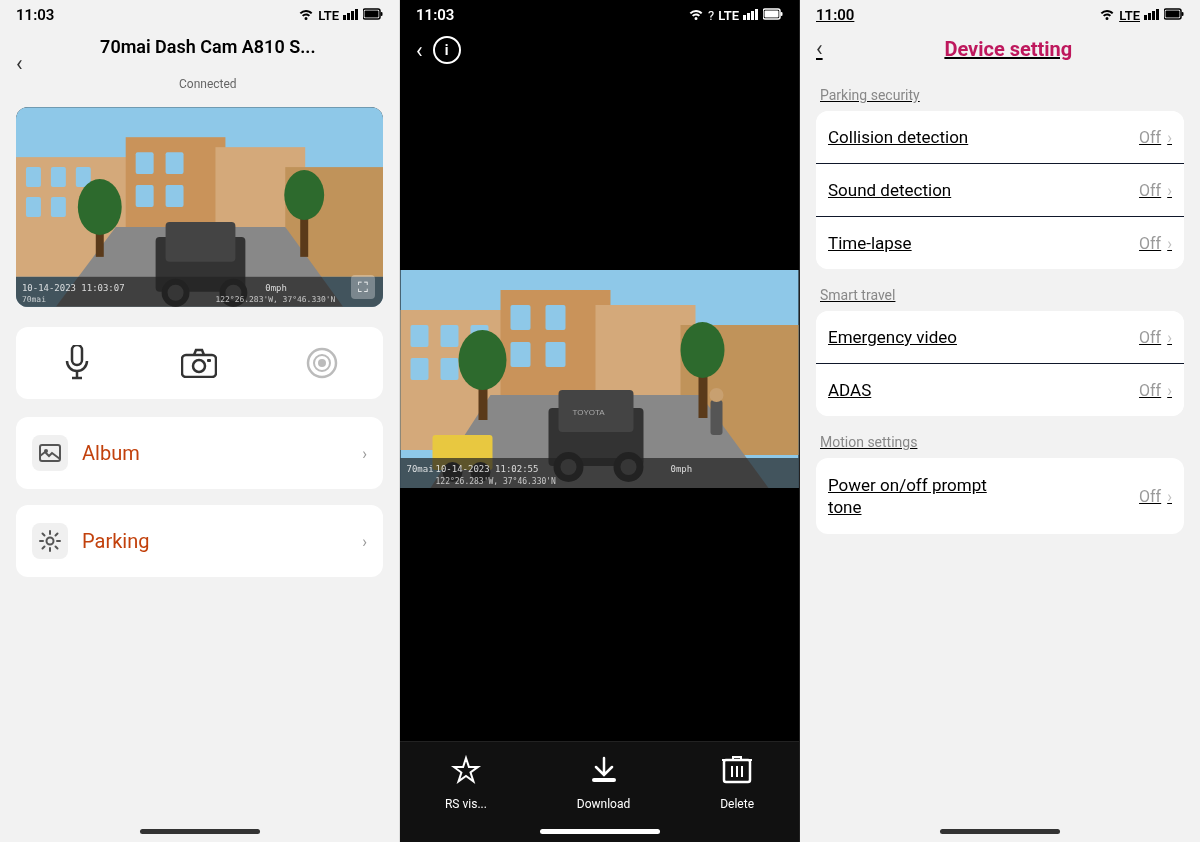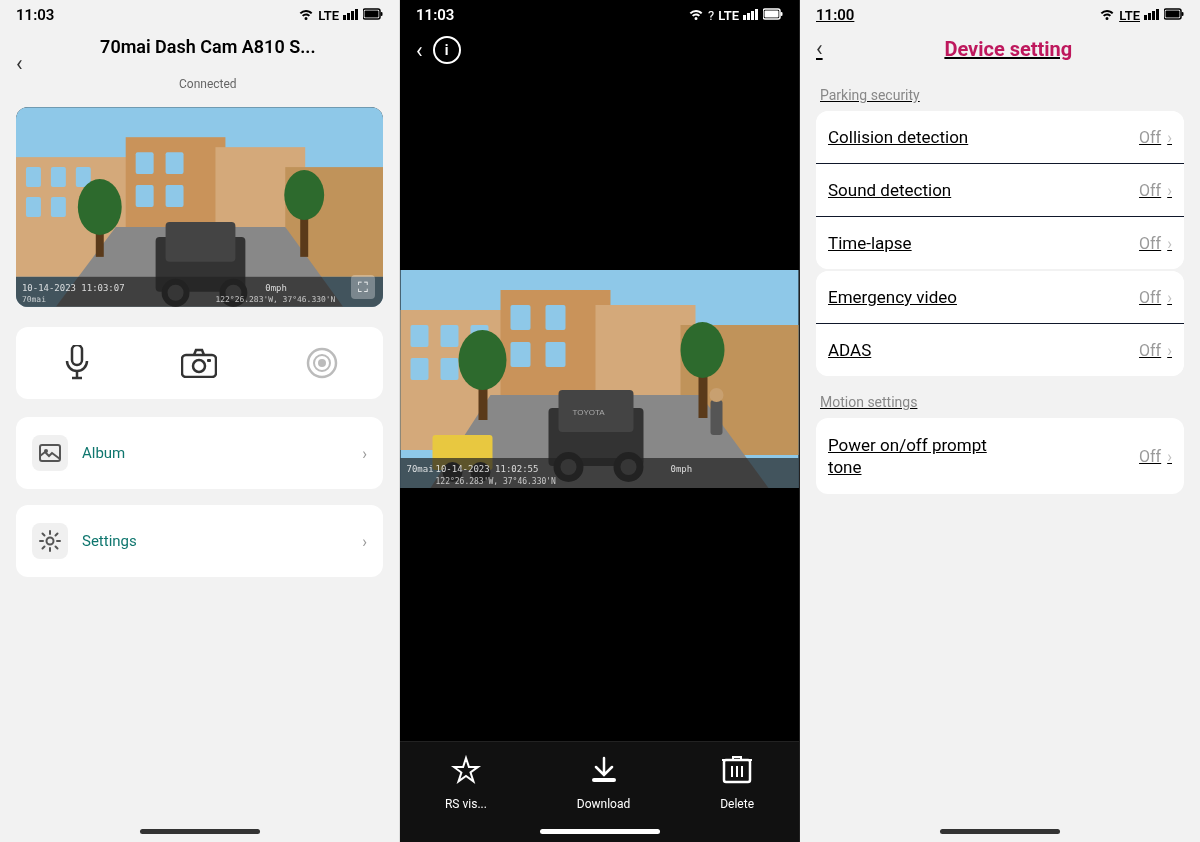--- a/index.html
+++ b/index.html
@@ -145,22 +145,22 @@
       background: #f0f0f0;
       display: flex;
       align-items: center;
       justify-content: center;
       font-size: 20px;
       margin-right: 14px;
       color: #555;
     }
     .menu-item .menu-label {
       flex: 1;
-      font-size: 15px;
-      color: #0f766e;
+      font-size: 20px;
+      color: #c2410c;
     }
     .menu-item .chevron {
       color: #999;
       font-size: 16px;
     }
 
     .home-indicator {
       position: absolute;
       bottom: 8px;
       left: 50%;
@@ -538,21 +538,21 @@
     <span class="chevron">›</span>
   </div>
 
   <div class="menu-item">
     <div class="menu-icon">
       <svg width="22" height="22" viewBox="0 0 22 22">
           <circle cx="11" cy="11" r="3.5" fill="none" stroke="#555" stroke-width="2"></circle>
           <path d="M11 1v3M11 18v3M1 11h3M18 11h3M3.5 3.5l2 2M16.5 16.5l2 2M3.5 18.5l2-2M16.5 5.5l2-2" stroke="#555" stroke-width="2" stroke-linecap="round"></path>
         </svg>
     </div>
-    <span class="menu-label">Settings</span>
+    <span class="menu-label">Parking</span>
     <span class="chevron">›</span>
   </div>
 
   <div class="home-indicator"></div>
 </div>
 
 <div class="panel2">
   <div class="status-bar-dark">
     <span class="time">11:03</span>
     <div class="icons">
@@ -725,20 +725,21 @@
         <span class="setting-value">Off</span>
         <span class="setting-chevron">›</span>
       </div>
       <div class="setting-row" style="border-radius:0 0 12px 12px;border-bottom:none">
         <span class="setting-name">Time-lapse</span>
         <span class="setting-value">Off</span>
         <span class="setting-chevron">›</span>
       </div>
     </div>
 
+    <div class="section-label">Smart travel</div>
     <div class="settings-group">
       <div class="setting-row" style="border-radius:12px 12px 0 0">
         <span class="setting-name">Emergency video</span>
         <span class="setting-value">Off</span>
         <span class="setting-chevron">›</span>
       </div>
       <div class="setting-row" style="border-radius:0 0 12px 12px;border-bottom:none">
         <span class="setting-name">ADAS</span>
         <span class="setting-value">Off</span>
         <span class="setting-chevron">›</span>

